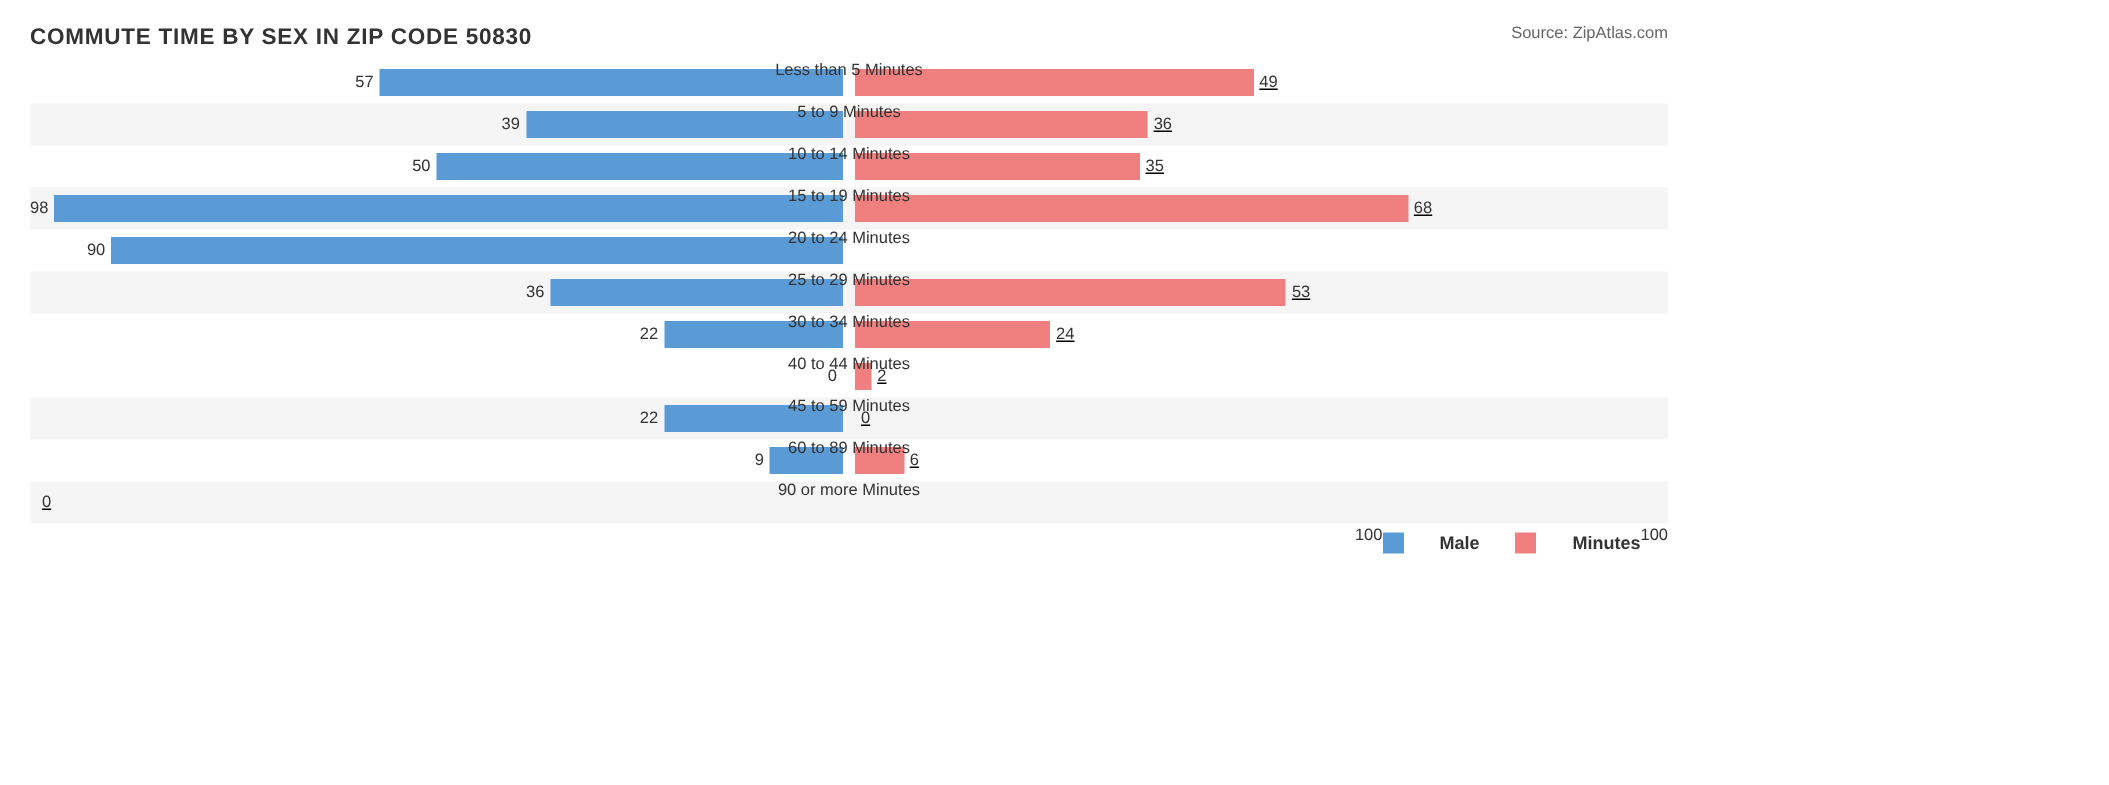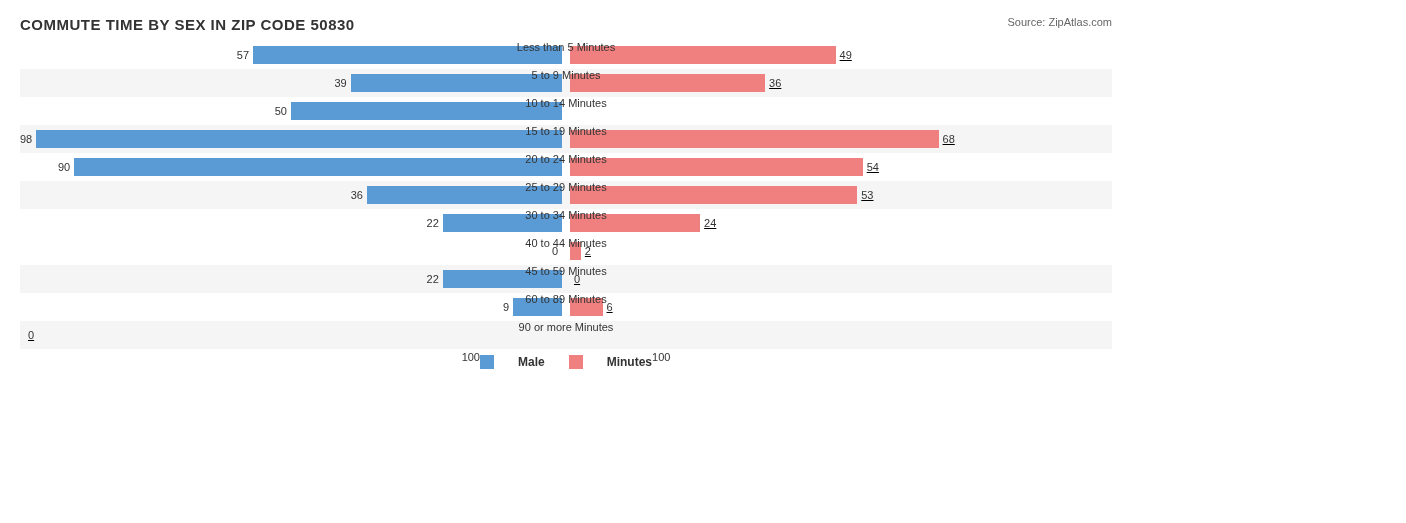--- a/index.html
+++ b/index.html
@@ -111,21 +111,21 @@
       align-items: center;
       gap: 24px;
       font-weight: bold;
     }
     .legend-box {
       width: 14px;
       height: 14px;
     }
     .axis-labels {
       display: flex;
-      justify-content: center;
+      justify-content: flex-end;
       padding: 0 0px;
       font-size: 11px;
       color: #333;
       margin-top: 2px;
     }
     .bars-wrapper {
       flex: 1;
       display: flex;
       flex-direction: column;
       gap: 0px;
@@ -160,42 +160,42 @@
       <div class="bar-female" style="width:36%;"></div>
       <span class="value-outside-right">36</span>
     </div>
   </div>
       <div class="bar-row">
     <div class="left-section">
       <span class="value-outside-left">50</span>
       <div class="bar-male" style="width:50%;"></div>
     </div>
     <div class="label-center">10 to 14 Minutes</div>
+    <div class="right-section">
+      <div class="bar-female" style="width:35%;"></div>
+      <span class="value-outside-right">35</span>
+    </div>
   </div>
       <div class="bar-row shaded">
     <div class="left-section">
       <span class="value-outside-left">98</span>
       <div class="bar-male" style="width:98%;"></div>
     </div>
     <div class="label-center">15 to 19 Minutes</div>
     <div class="right-section">
       <div class="bar-female" style="width:68%;"></div>
       <span class="value-outside-right">68</span>
     </div>
   </div>
       <div class="bar-row">
     <div class="left-section">
       <span class="value-outside-left">90</span>
       <div class="bar-male" style="width:90%;"></div>
     </div>
     <div class="label-center">20 to 24 Minutes</div>
-    <div class="right-section">
-      <div class="bar-female" style="width:54%;"></div>
-      <span class="value-outside-right">54</span>
-    </div>
   </div>
       <div class="bar-row shaded">
     <div class="left-section">
       <span class="value-outside-left">36</span>
       <div class="bar-male" style="width:36%;"></div>
     </div>
     <div class="label-center">25 to 29 Minutes</div>
     <div class="right-section">
       <div class="bar-female" style="width:53%;"></div>
       <span class="value-outside-right">53</span>

